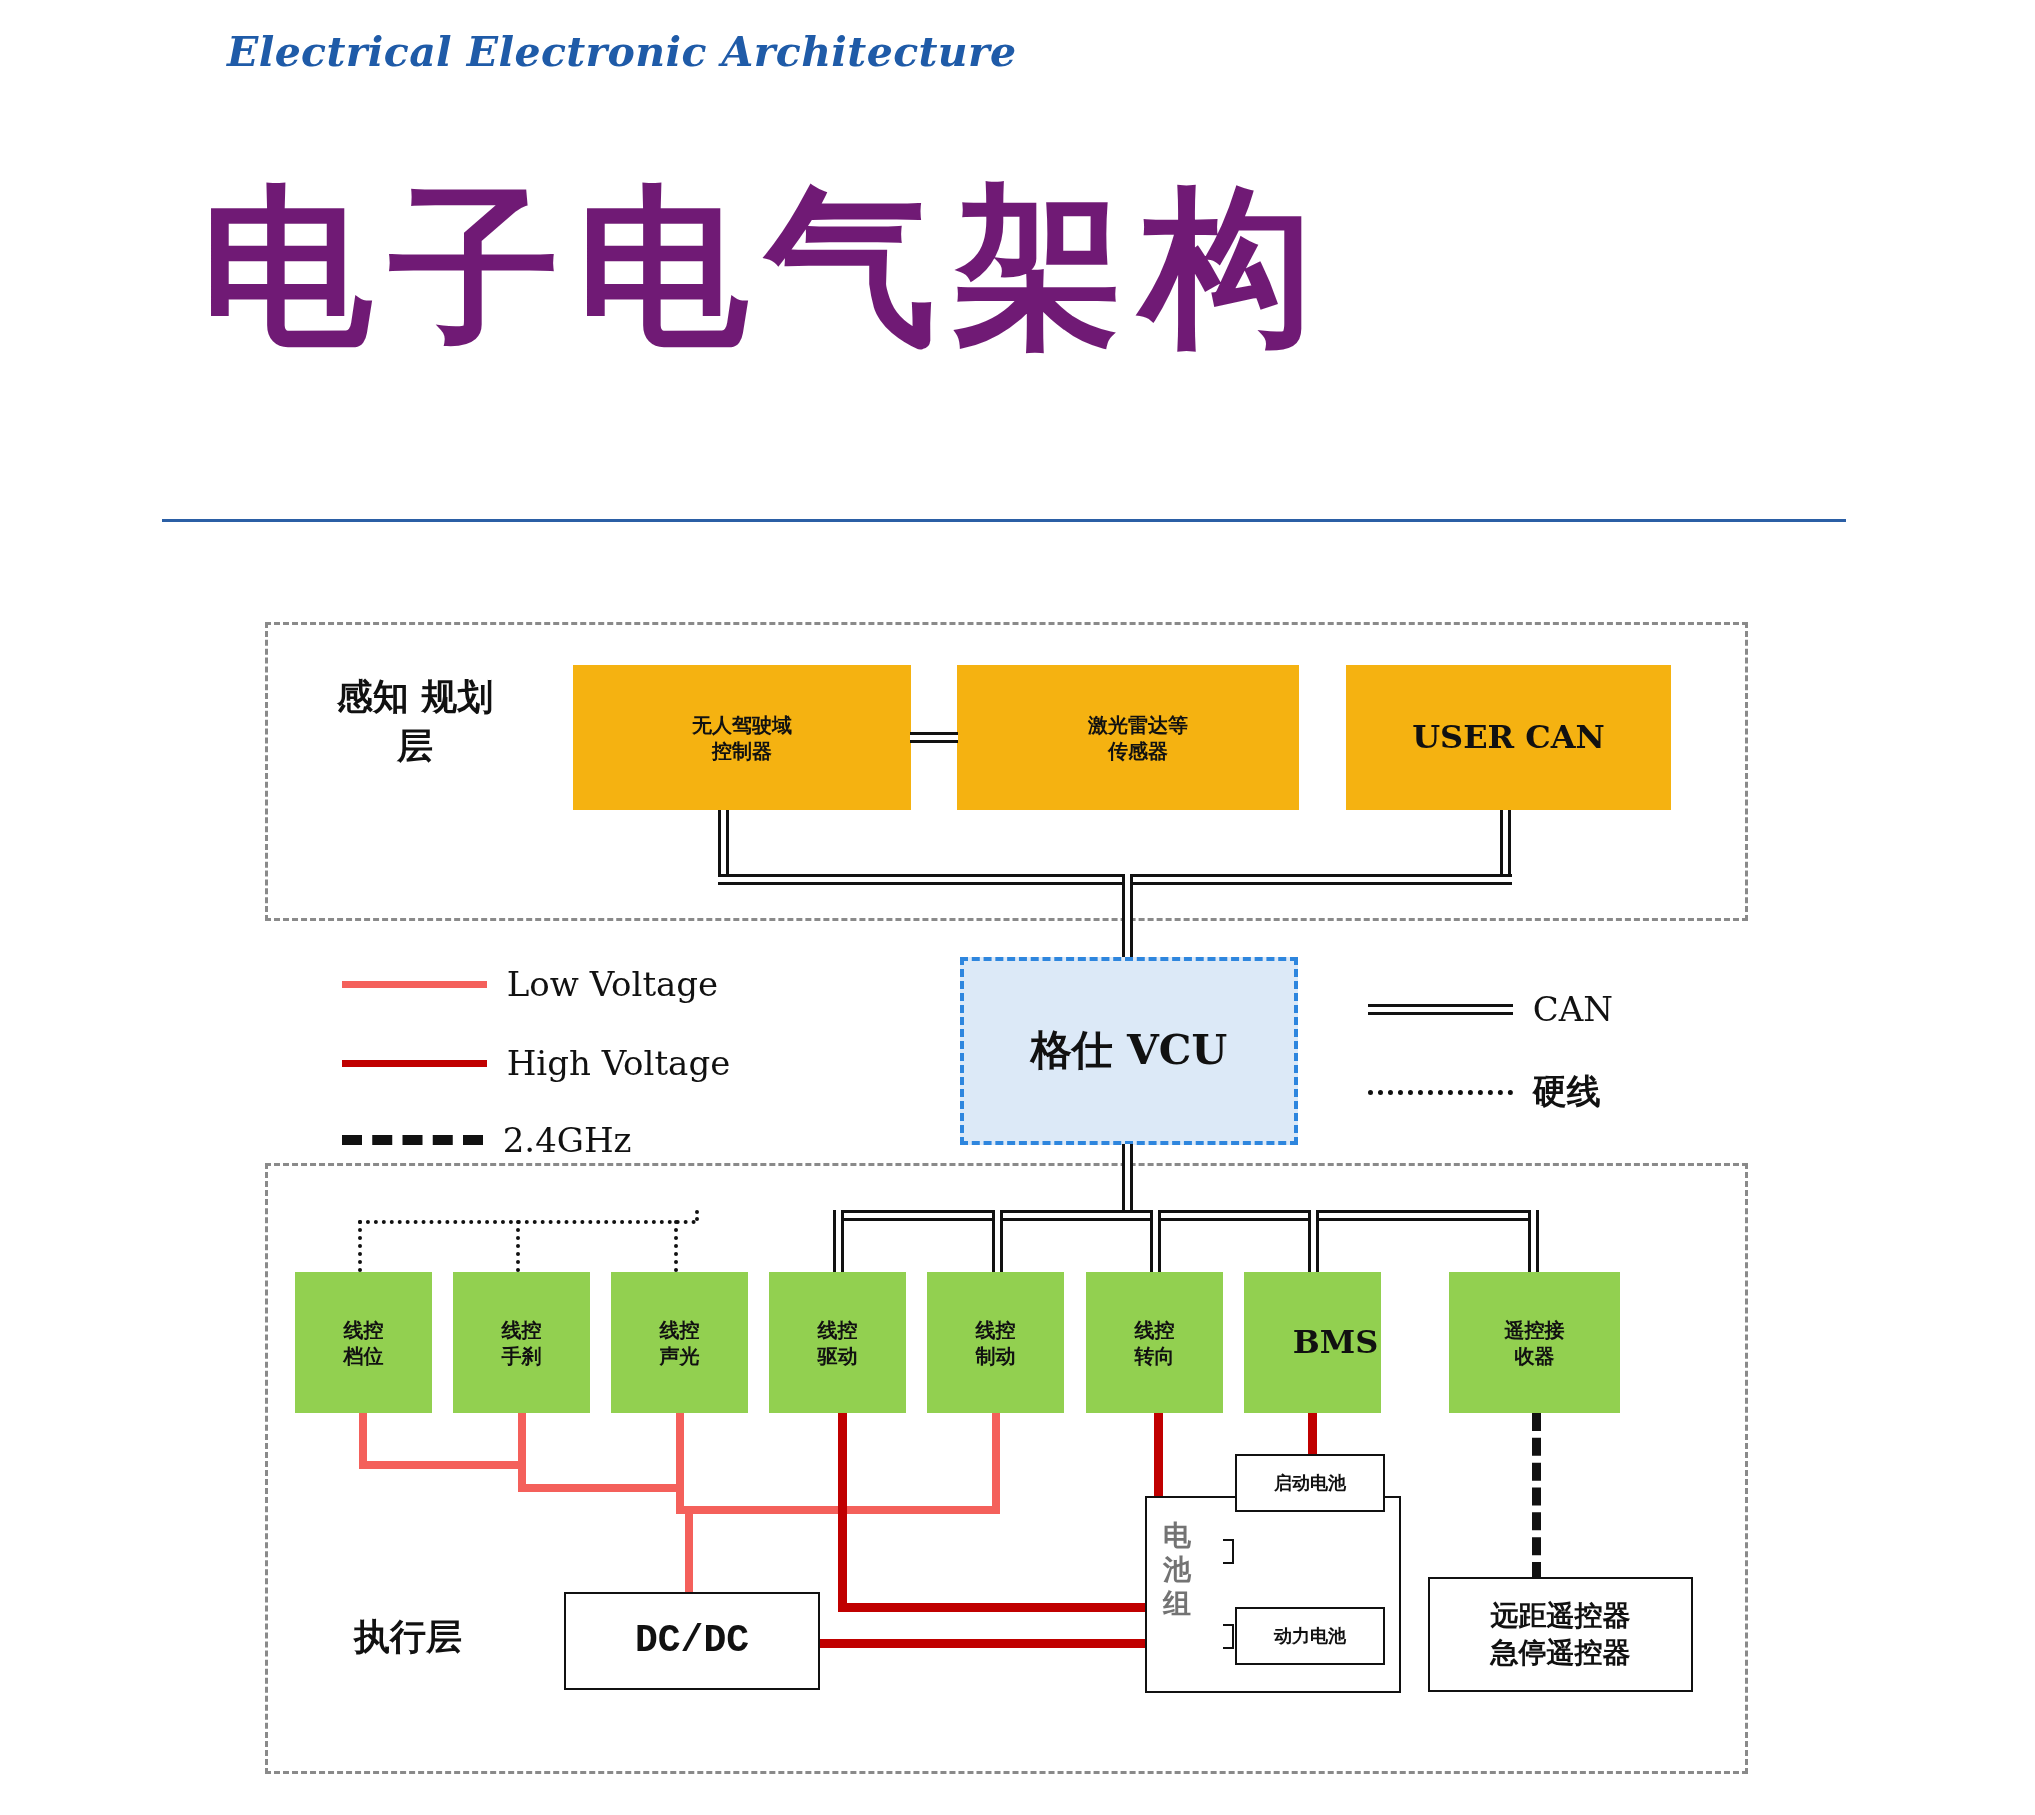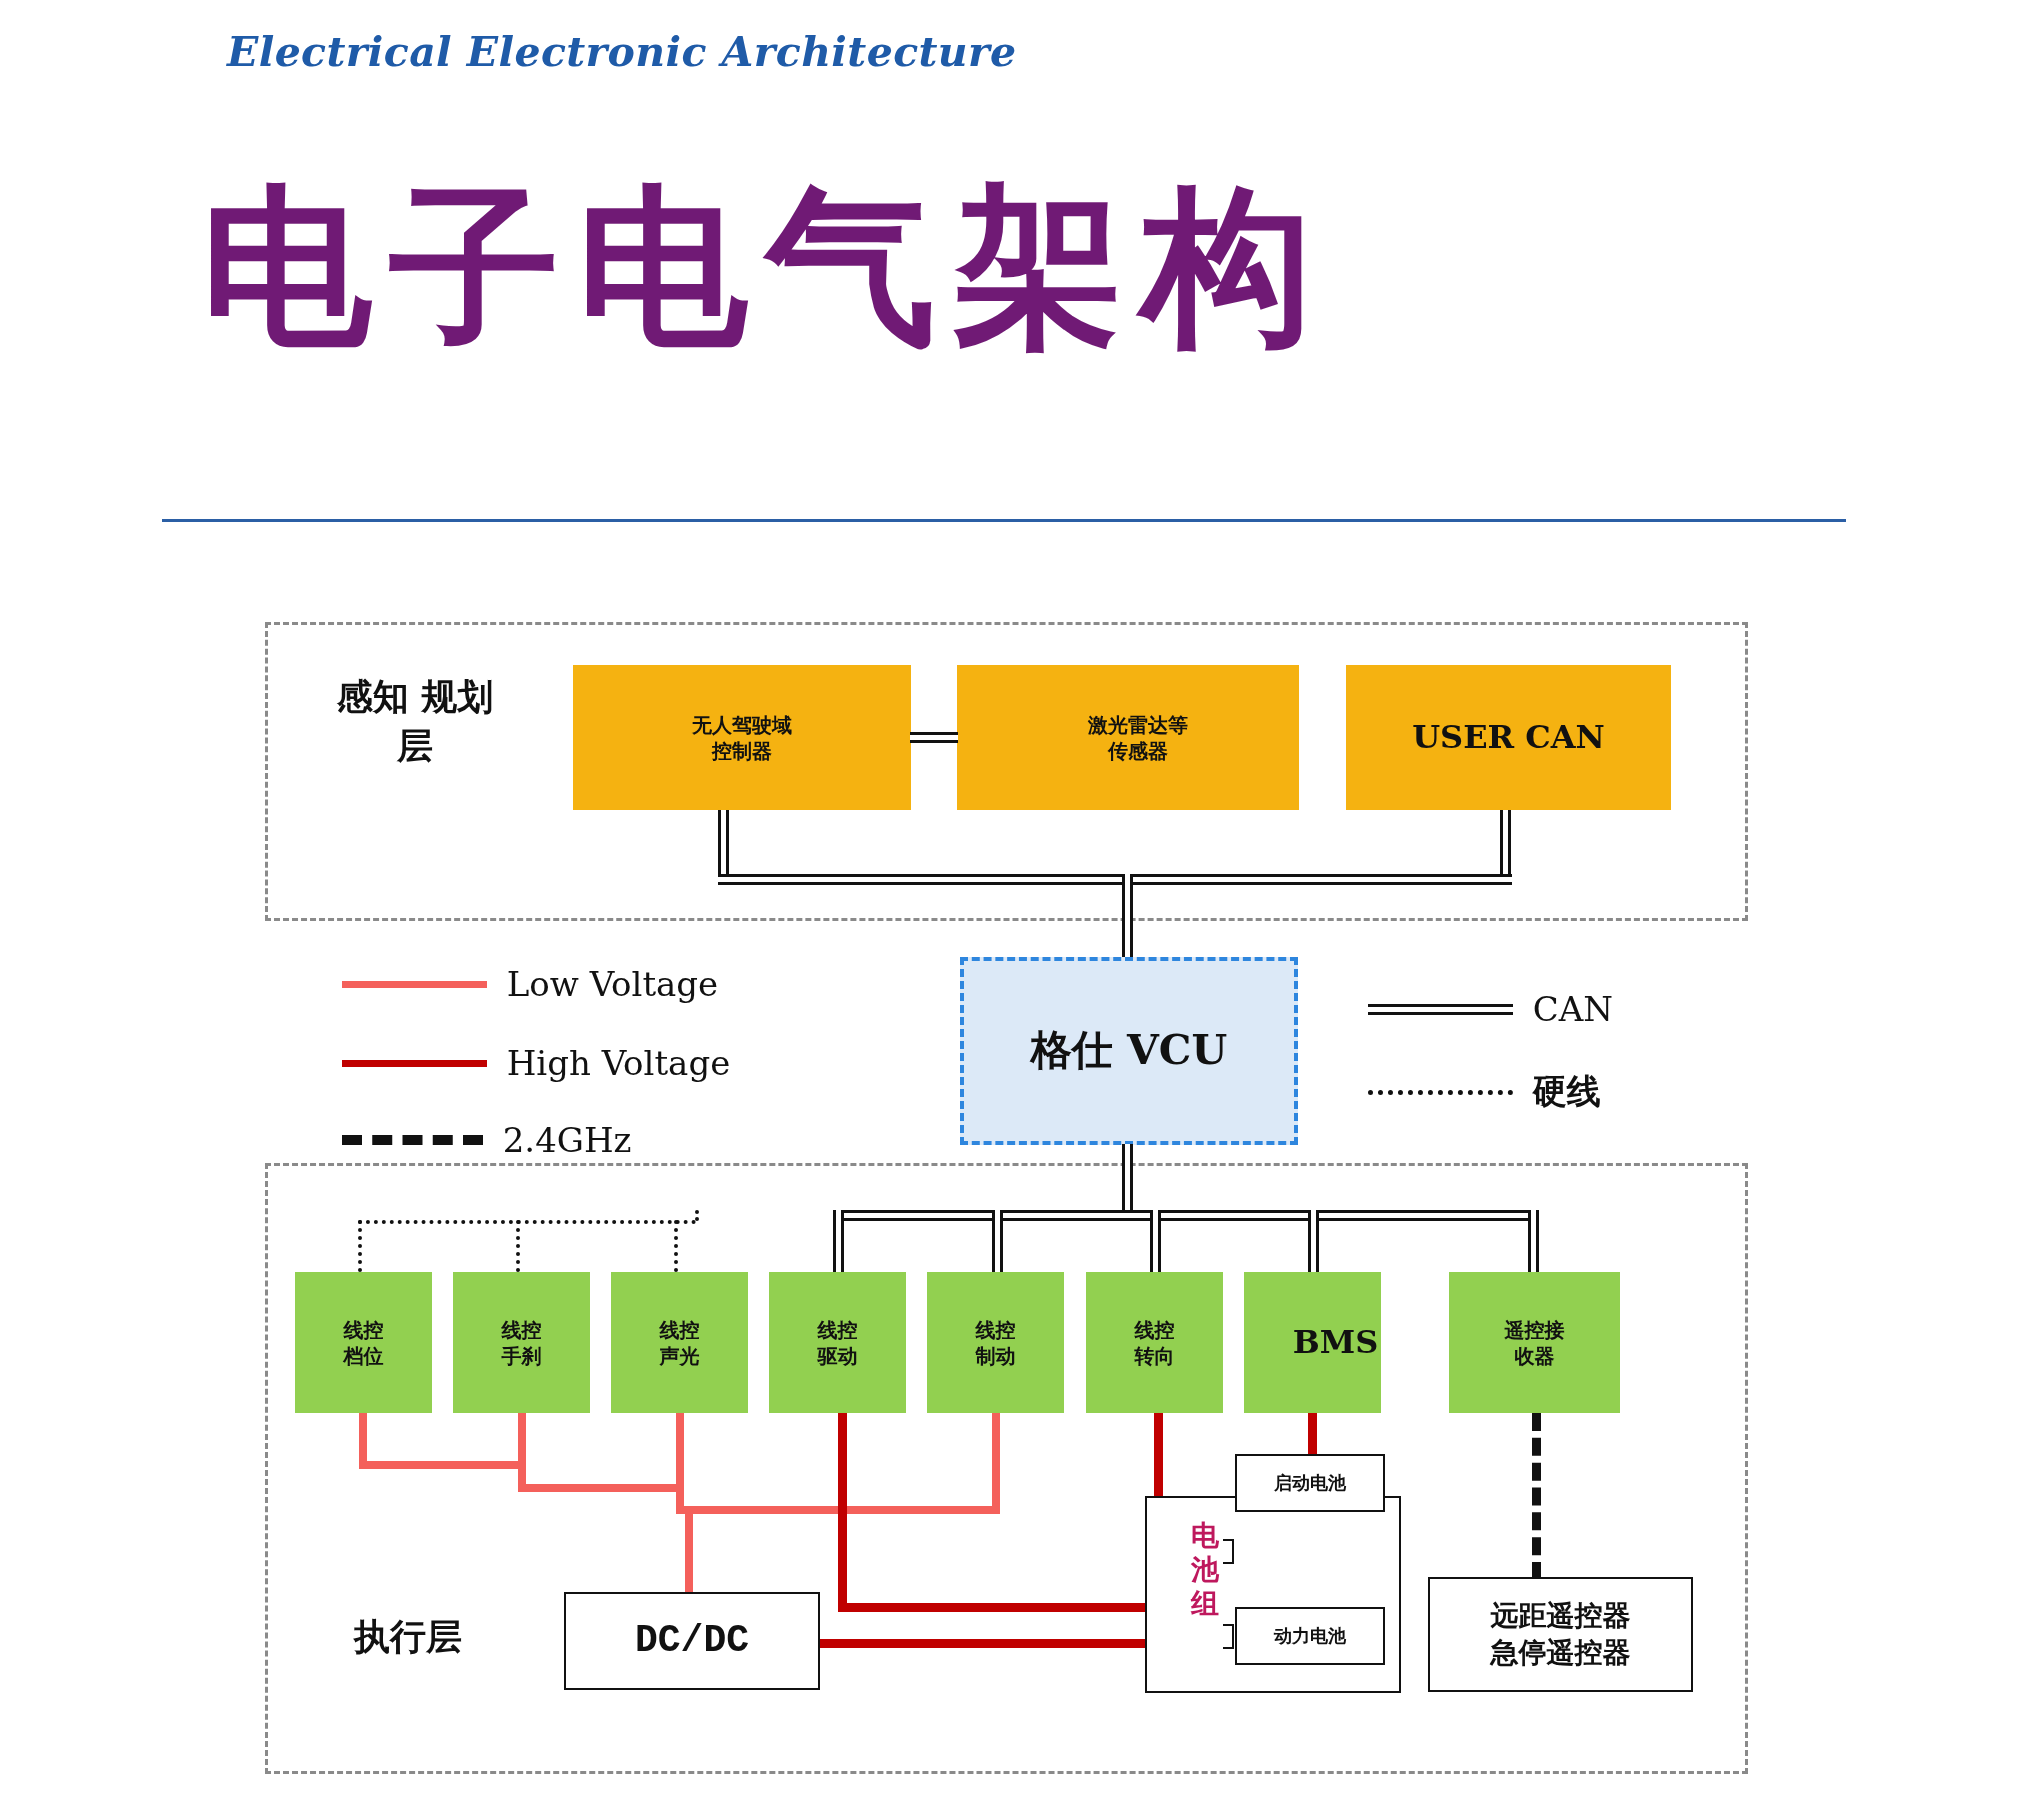--- a/index.html
+++ b/index.html
@@ -148,24 +148,23 @@
     box-sizing: border-box;
     background: #fff;
   }
   #battery-pack-label {
     position: absolute;
     left: 1158px; top: 1519px;
     width: 38px;
     font-family: "DejaVu Sans", sans-serif;
     font-weight: bold;
     font-size: 28px;
-    color: #be185d;
+    color: #737373;
     line-height: 1.22;
     text-align: center;
-    margin-left: 28px;
   }
   .battery-cell {
     position: absolute;
     border: 2.1px solid #111;
     box-sizing: border-box;
     background: #fff;
     display: flex;
     align-items: center;
     justify-content: center;
     font-family: "DejaVu Sans", sans-serif;

